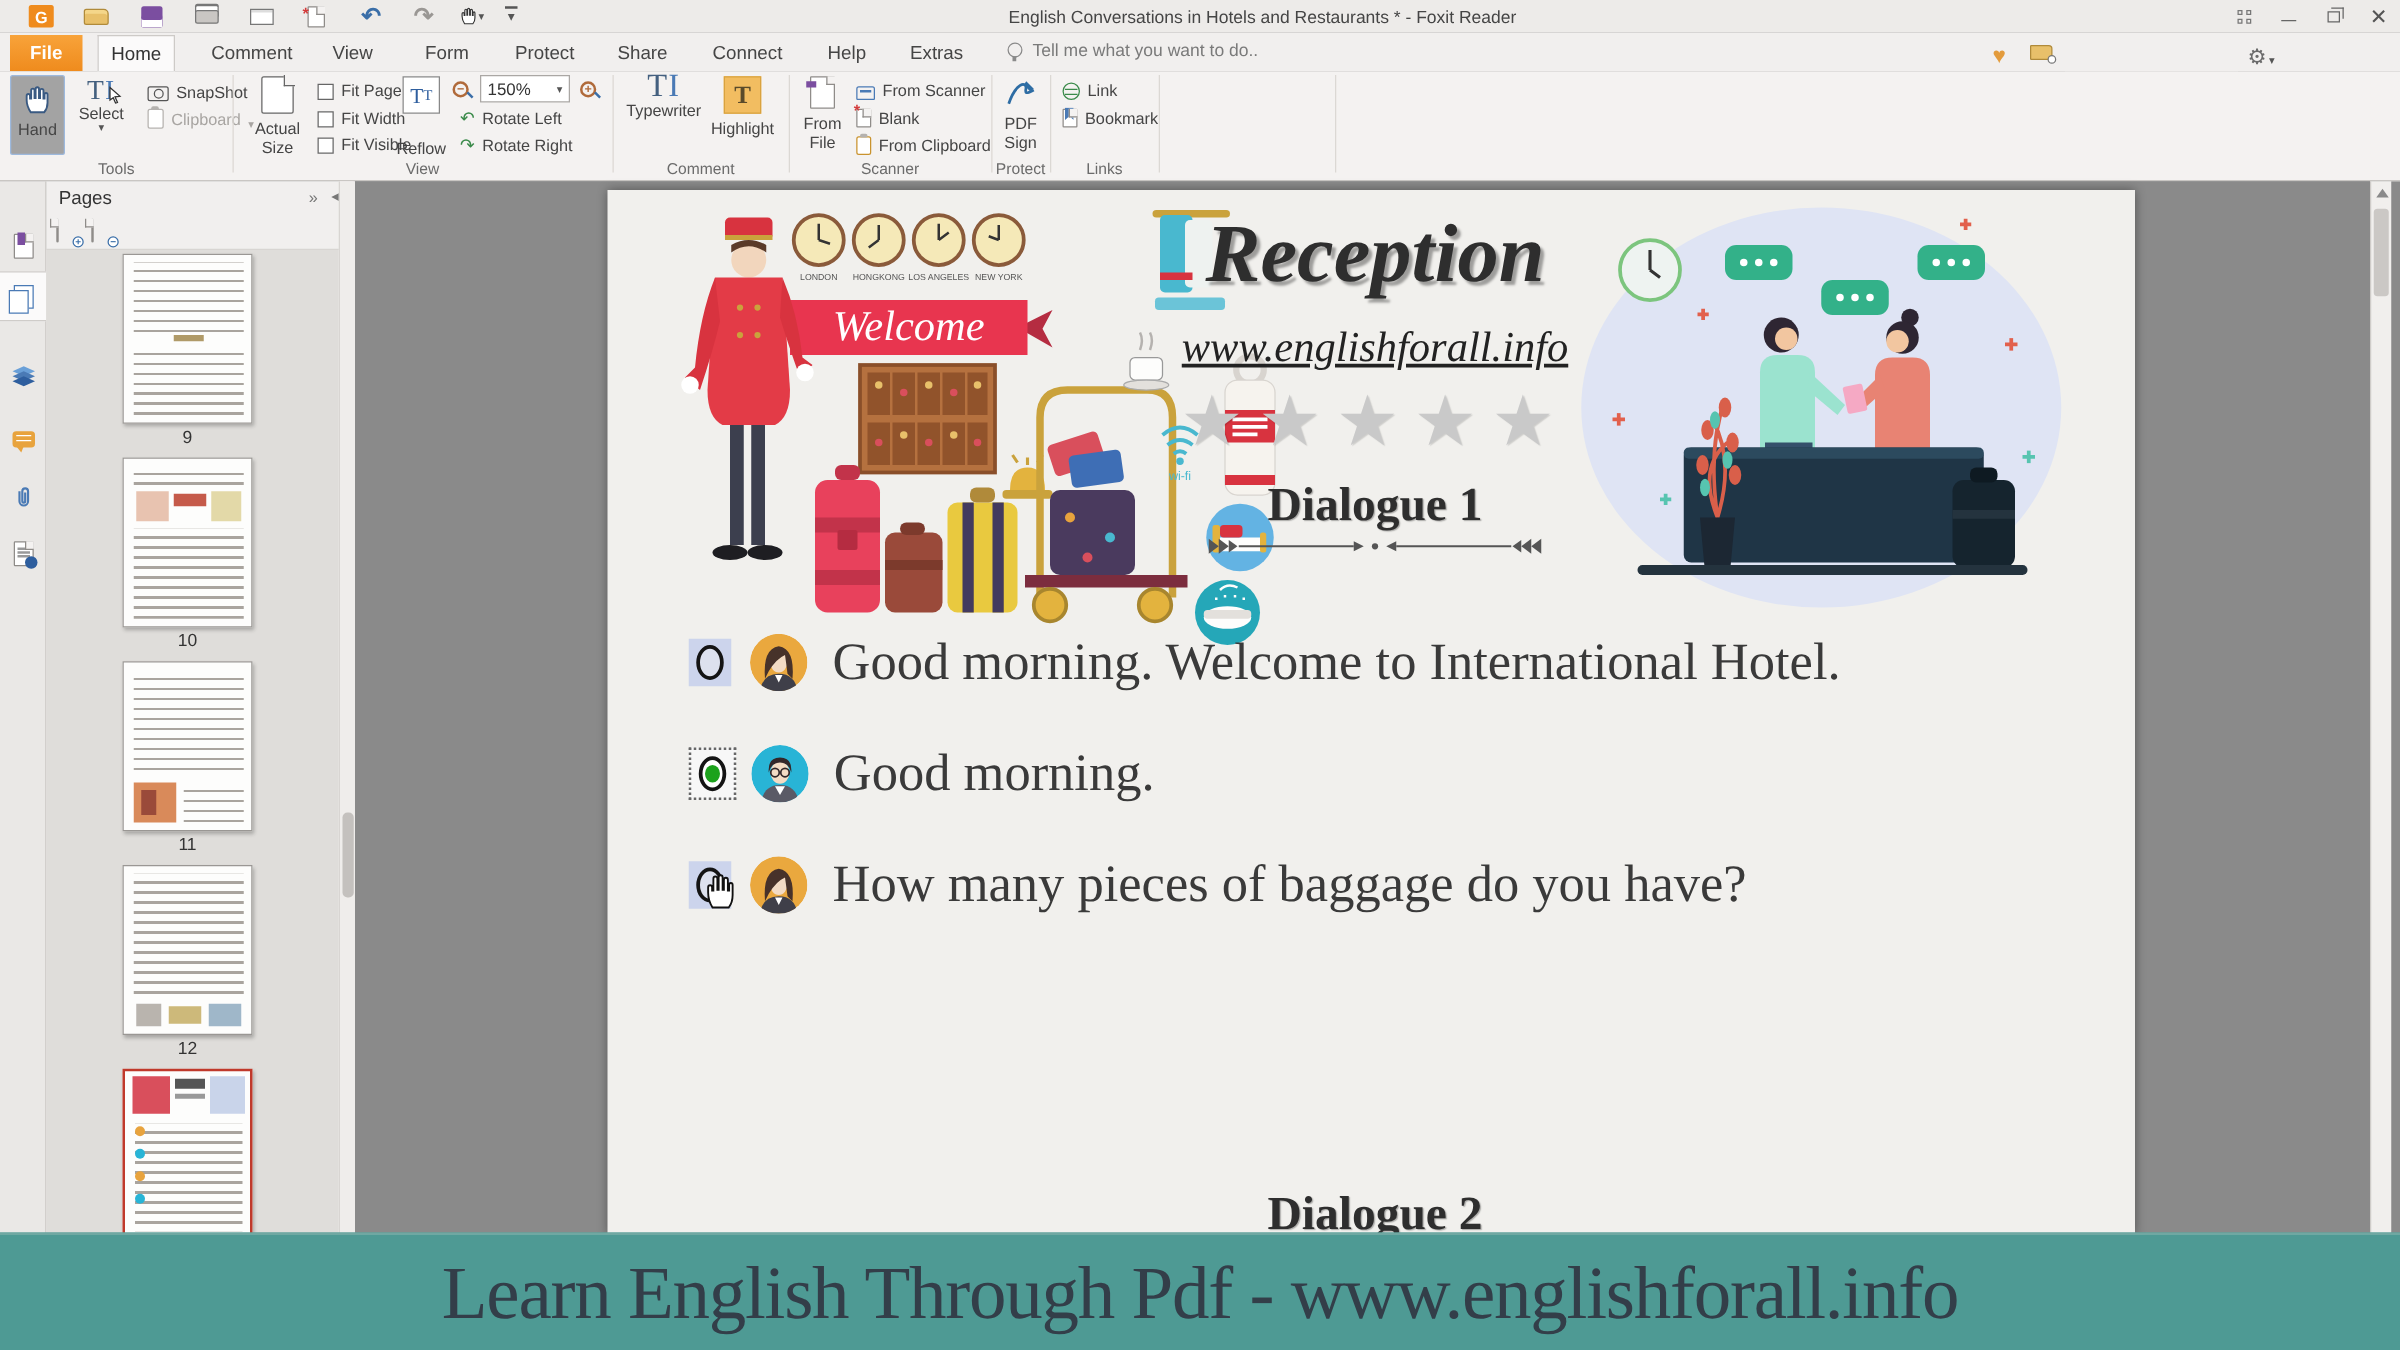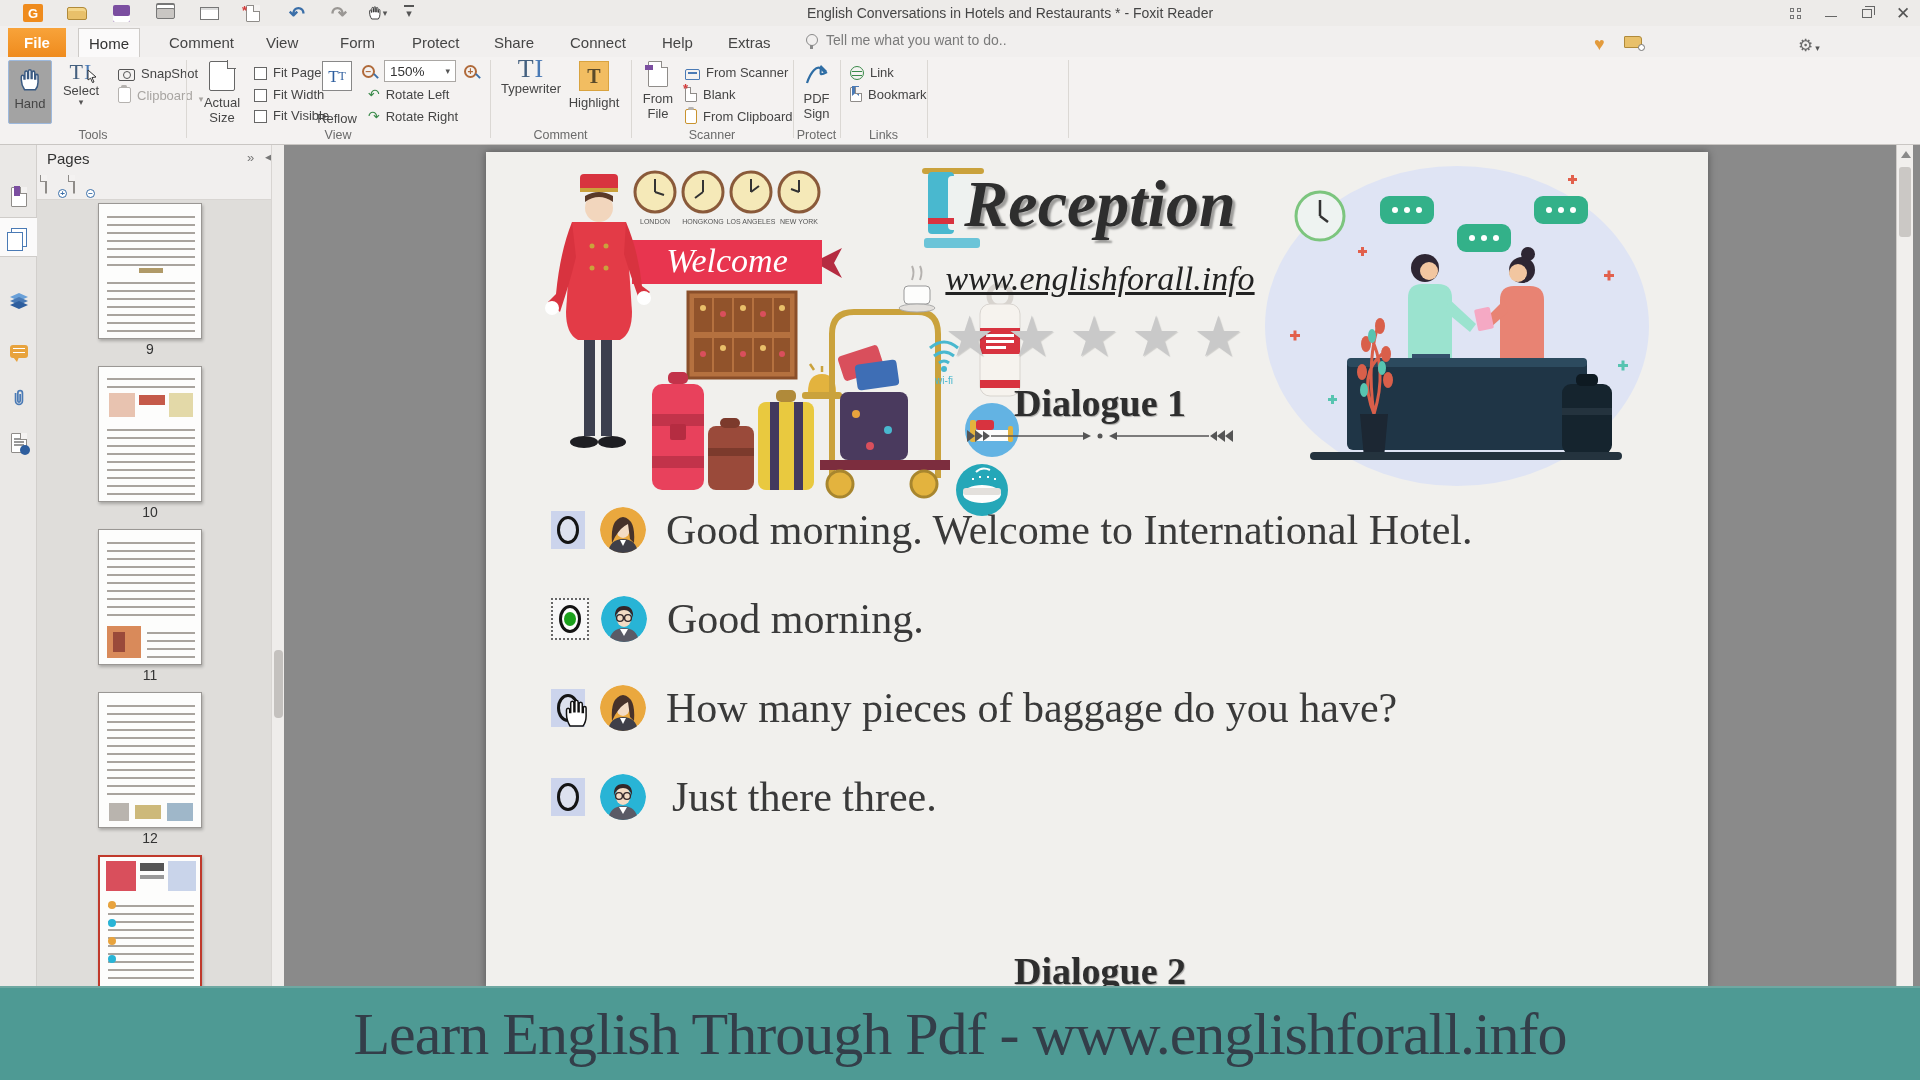--- a/index.html
+++ b/index.html
@@ -717,35 +717,20 @@
           </span>
         <span class="avatar"><svg width="46" height="46" viewBox="0 0 46 46">
               <circle cx="23" cy="23" r="23" fill="#eaa83e"></circle>
               <ellipse cx="23" cy="22" rx="7" ry="9" fill="#f3dbc4"></ellipse>
               <path d="M12 36 Q10 12 23 10 Q36 12 34 36 L30 32 Q29 24 28 17 Q21 20 15 30Z" fill="#47322a"></path>
               <path d="M8 46 Q10 32 23 32 Q36 32 38 46Z" fill="#3f3f49"></path>
               <path d="M20 33 L23 39 L26 33Z" fill="#fff"></path>
             </svg></span>
         <span class="dlgtext">How many pieces of baggage do you have?</span>
       </div>
-      <div class="dlgrow" style="top:621px">
-        <span class="radio">
-            <i></i>
-          </span>
-        <span class="avatar"><svg width="46" height="46" viewBox="0 0 46 46">
-              <circle cx="23" cy="23" r="23" fill="#28b4d6"></circle>
-              <ellipse cx="23" cy="22" rx="7.5" ry="9" fill="#f3dbc4"></ellipse>
-              <path d="M14 22 Q13 10 23 10 Q33 10 32 22 Q30 14 23 14 Q16 14 14 22Z" fill="#33272a"></path>
-              <circle cx="19" cy="22" r="3.4" fill="none" stroke="#33272a" stroke-width="1.4"></circle>
-              <circle cx="27" cy="22" r="3.4" fill="none" stroke="#33272a" stroke-width="1.4"></circle>
-              <path d="M8 46 Q10 32 23 32 Q36 32 38 46Z" fill="#5a5a66"></path>
-              <path d="M19 33 L23 40 L27 33Z" fill="#fff"></path>
-            </svg></span>
-        <span class="dlgtext" style="margin-left:26px">Just there three.</span>
-      </div>
 
       <div id="dlg2">Dialogue 2</div>
     </div>
   </div>
 
   <div id="vscroll">
     <div class="arrow"></div>
     <div class="sthumb"></div>
   </div>
 

